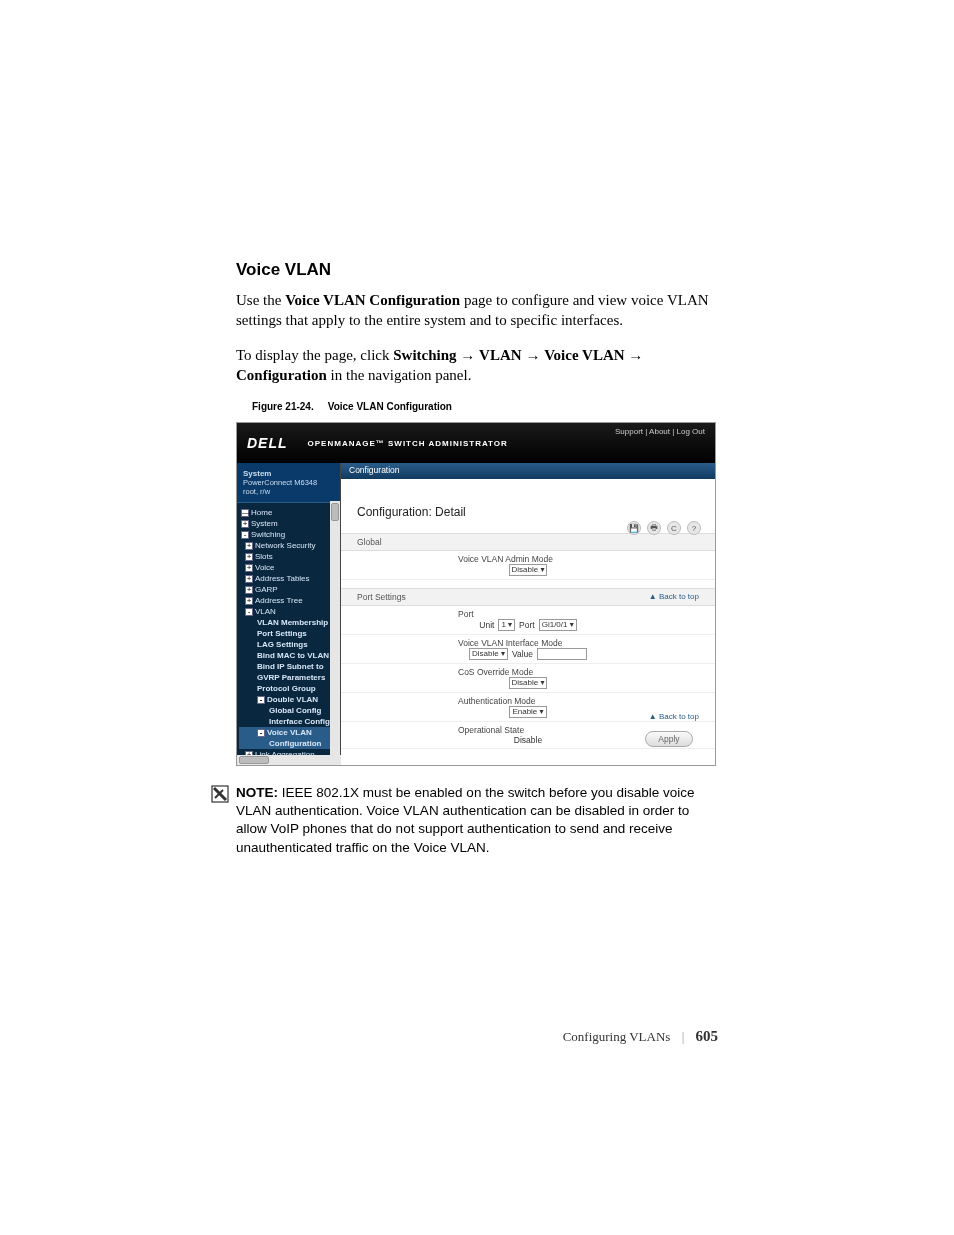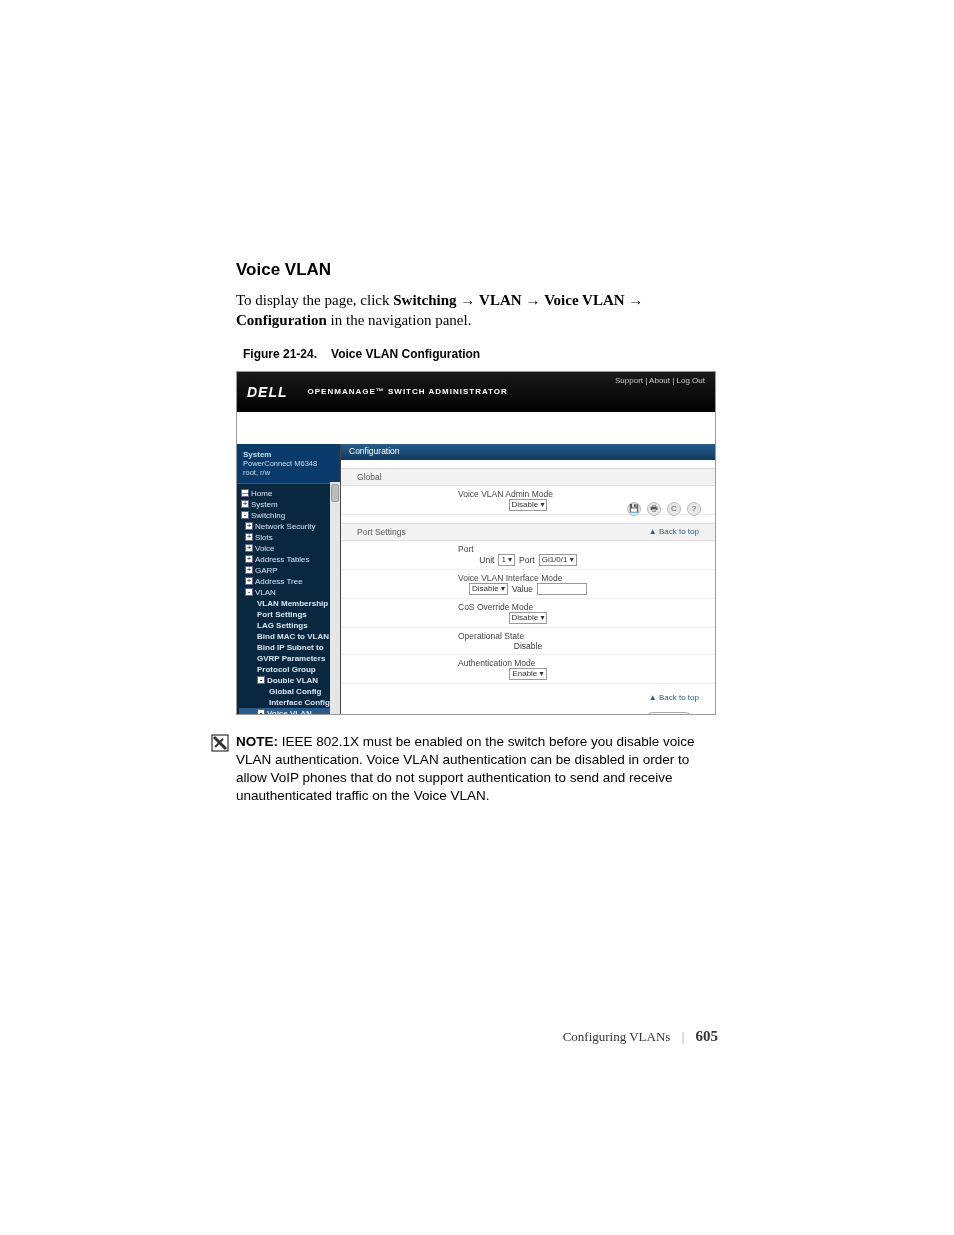--- a/index.html
+++ b/index.html
@@ -1,30 +1,30 @@
 <!DOCTYPE html>
 <html><head>
 <meta charset="utf-8">
 <style>
   * { box-sizing: border-box; margin: 0; padding: 0; }
   html, body { width: 954px; font-family: Georgia, 'Times New Roman', serif; background: #fff; color: #000; }
   .page { width: 954px; height: 1235px; position: relative; padding: 260px 236px 0 236px; }
   .section-heading { font-family: Arial, Helvetica, sans-serif; font-weight: bold; font-size: 17px; margin-bottom: 10px; }
   .para { font-size: 15px; line-height: 1.35; margin-bottom: 14px; }
   .bold { font-weight: bold; }
-  .fig-caption { font-family: Arial, Helvetica, sans-serif; font-size: 12px; font-weight: bold; margin: 16px 7px 10px; }
+  .fig-caption { font-family: Arial, Helvetica, sans-serif; font-size: 10px; font-weight: bold; margin: 16px 16px 10px; }
   .fig-caption .gap { display:inline-block; width:14px; }
   .screenshot { width: 480px; height: 344px; border: 1px solid #999; background: #fff; font-family: Arial, Helvetica, sans-serif; font-size: 9px; position: relative; overflow: hidden; }
 
   .ss-topbar { height: 40px; background: linear-gradient(#1a1a1a, #000); color: #fff; display: flex; align-items: center; padding: 0 10px; position: relative; }
   .ss-logo { font-size: 14px; font-weight: bold; font-style: italic; letter-spacing: 1px; }
   .ss-subtitle { font-size: 8px; letter-spacing: 1px; margin-left: 20px; font-weight: bold; }
   .ss-toplinks { position: absolute; right: 10px; top: 4px; font-size: 8px; color: #ccc; }
 
-  .ss-body { display: flex; height: calc(100% - 40px); margin-top: 32px; }
+  .ss-body { display: flex; height: calc(100% - 40px); }
   .ss-sidebar { width: 104px; background: #0a2740; color: #fff; font-size: 8px; border-right: 1px solid #444; position: relative; }
   .ss-sysblock { background: #0a3a6a; padding: 6px; border-bottom: 1px solid #2a5c8a; }
   .ss-sysblock .sys-title { font-weight: bold; color: #cde; }
   .ss-sysblock .sys-line { color: #cde; font-size: 7.5px; }
   .ss-tree { padding: 4px 2px; overflow: hidden; }
   .tree-item { white-space: nowrap; padding: 1px 0 1px 2px; color: #d6e6f5; }
   .tree-item .box { display: inline-block; width: 8px; height: 8px; border: 1px solid #668; background: #fff; color: #000; font-size: 8px; line-height: 6px; text-align: center; margin-right: 2px; vertical-align: middle; }
   .tree-lvl1 { padding-left: 6px; }
   .tree-lvl2 { padding-left: 18px; font-weight: bold; }
   .tree-lvl3 { padding-left: 30px; font-weight: bold; }
@@ -59,20 +59,23 @@
   .footer .sep { margin: 0 8px; color: #999; }
   .footer .pnum { font-weight: bold; font-size: 15px; }
 </style>
 </head>
 <body>
 
 <div class="page">
 
   <div class="section-heading">Voice VLAN</div>
 
+  <p class="para">
+    <span>Use the </span><span class="bold">Voice VLAN Configuration</span><span> page to configure and view voice VLAN settings that apply to the entire system and to specific interfaces.</span>
+  </p>
 
   <p class="para">
     <span>To display the page, click </span><span class="bold">Switching</span><span> → </span><span class="bold">VLAN</span><span> → </span><span class="bold">Voice VLAN</span><span> → </span><span class="bold">Configuration</span><span> in the navigation panel.</span>
   </p>
 
   <div class="fig-caption">
     <span>Figure 21-24.</span><span class="gap"></span><span>Voice VLAN Configuration</span>
   </div>
 
   <div class="screenshot">
@@ -117,20 +120,23 @@
         <div class="ss-scrollbar-v">
             <div class="thumb" style="top:2px;height:18px"></div>
           </div>
         <div class="ss-scrollbar-h">
             <div class="thumb" style="left:2px;width:30px"></div>
           </div>
       </div>
       <div class="ss-main">
         <div class="ss-tabhdr">Configuration</div>
 
+        <div class="ss-large-pad">
+          <span class="ss-detail-title">Configuration: Detail</span>
+        </div>
         <div class="ss-icons-row">
           <span class="ss-icon-circle">💾</span>
           <span class="ss-icon-circle">🖶</span>
           <span class="ss-icon-circle">C</span>
           <span class="ss-icon-circle">?</span>
         </div>
 
         <div class="ss-subhdr">
           <span>Global</span>
         </div>
@@ -162,28 +168,28 @@
             <span class="ss-input"></span>
           </span>
         </div>
         <div class="ss-row">
           <span class="lbl">CoS Override Mode</span>
           <span class="ctrl">
               <span class="ss-select"><span>Disable</span> ▾</span>
             </span>
         </div>
         <div class="ss-row">
+          <span class="lbl">Authentication Mode</span>
+          <span class="ctrl">
+              <span class="ss-select"><span>Enable</span> ▾</span>
+            </span>
+        </div>
+        <div class="ss-row">
           <span class="lbl">Operational State</span>
           <span class="ctrl">Disable</span>
-        </div>
-        <div class="ss-row">
-          <span class="lbl">Authentication Mode</span>
-          <span class="ctrl">
-              <span class="ss-select"><span>Enable</span> ▾</span>
-            </span>
         </div>
 
         <span class="ss-back2">▲ Back to top</span>
         <div class="ss-apply">Apply</div>
       </div>
     </div>
   </div>
 
   <div class="note-block">
     <div class="note-icon-wrap">

